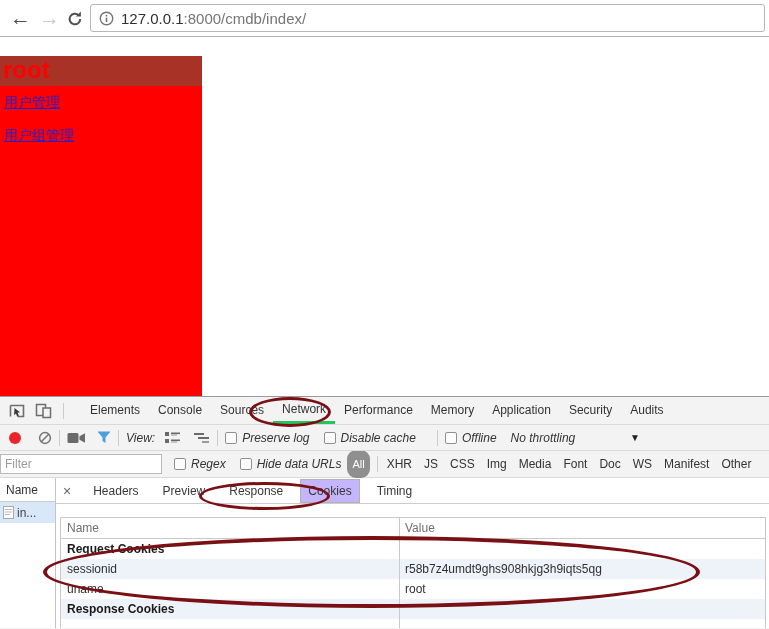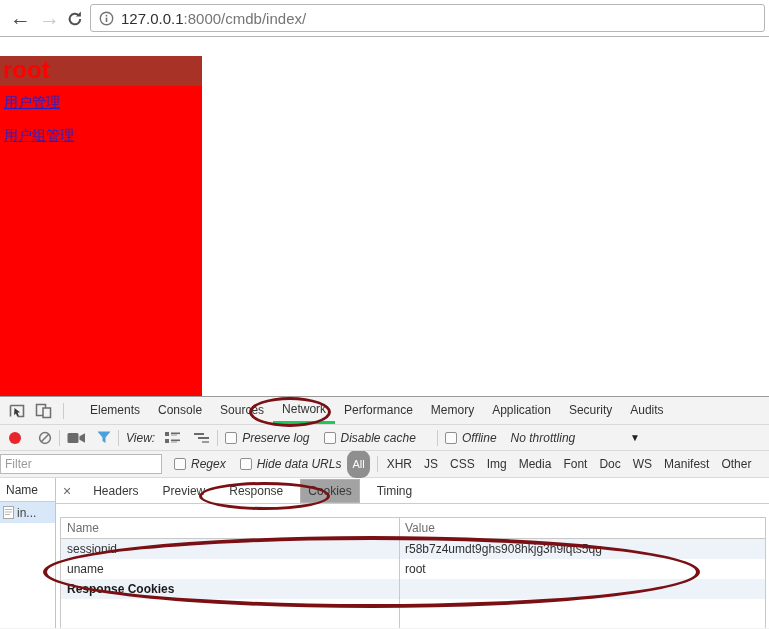--- a/index.html
+++ b/index.html
@@ -53,21 +53,21 @@
   .dt-main { display:flex; height:150px; background:#fff; }
   .leftcol { width:56px; flex:none; border-right:1px solid #c4c4c4; background:#fff; }
   .lp-header { height:24px; line-height:24px; padding-left:6px; font-size:12px; color:#333; border-bottom:1px solid #ccc; }
   .lp-row { height:21px; display:flex; align-items:center; background:#d9e8f9; padding-left:3px; font-size:12px; color:#444; cursor:pointer; }
   .lp-row svg { margin-right:3px; flex:none; }
 
   .rightcol { flex:1; position:relative; background:#fff; }
   .subtabs { height:26px; display:flex; align-items:center; border-bottom:1px solid #ccc; background:#fff; font-size:12px; color:#383838; }
   .close-x { font-size:14px; color:#666; margin:0 10px 0 7px; cursor:pointer; }
   .subtab { margin:0 12px; cursor:pointer; white-space:nowrap; }
-  .subtab.selected { border:1px solid #b3b3b3; padding:4px 7px; margin:0 5px; background:#a3a3a3; }
+  .subtab.selected { border:1px solid #b3b3b3; padding:4px 7px; margin:0 5px; background:#c4b5fd; }
 
   .cookie-table { position:absolute; left:4px; right:3px; top:39px; bottom:0; border:1px solid #c9c9c9; border-bottom:none; background:#fff; display:flex; flex-direction:column; overflow:hidden; }
   .ct-row { display:flex; height:20px; line-height:20px; font-size:12px; color:#303030; flex:none; }
   .ct-row.hdr { height:21px; line-height:21px; color:#6e6e6e; border-bottom:1px solid #c9c9c9; }
   .ct-row.alt { background:#eef3fa; }
   .ct-row.bold .ct-name { font-weight:bold; color:#1a1a1a; }
   .ct-name { width:338px; flex:none; padding-left:6px; overflow:hidden; white-space:nowrap; }
   .ct-value { flex:1; border-left:1px solid #c9c9c9; padding-left:5px; overflow:hidden; white-space:nowrap; }
   .ct-filler { flex:1; display:flex; }
   .ct-filler .ct-name { height:auto; }
@@ -234,20 +234,24 @@
           <span class="subtab">Response</span>
           <span class="subtab selected">Cookies</span>
           <span class="subtab">Timing</span>
         </div>
 
         <div class="cookie-table">
           <div class="ct-row hdr">
             <div class="ct-name">Name</div>
             <div class="ct-value">Value</div>
           </div>
+          <div class="ct-row bold">
+            <div class="ct-name">Request Cookies</div>
+            <div class="ct-value"></div>
+          </div>
           <div class="ct-row alt">
             <div class="ct-name">sessionid</div>
             <div class="ct-value">r58b7z4umdt9ghs908hkjg3h9iqts5qg</div>
           </div>
           <div class="ct-row">
             <div class="ct-name">uname</div>
             <div class="ct-value">root</div>
           </div>
           <div class="ct-row alt bold">
             <div class="ct-name">Response Cookies</div>

